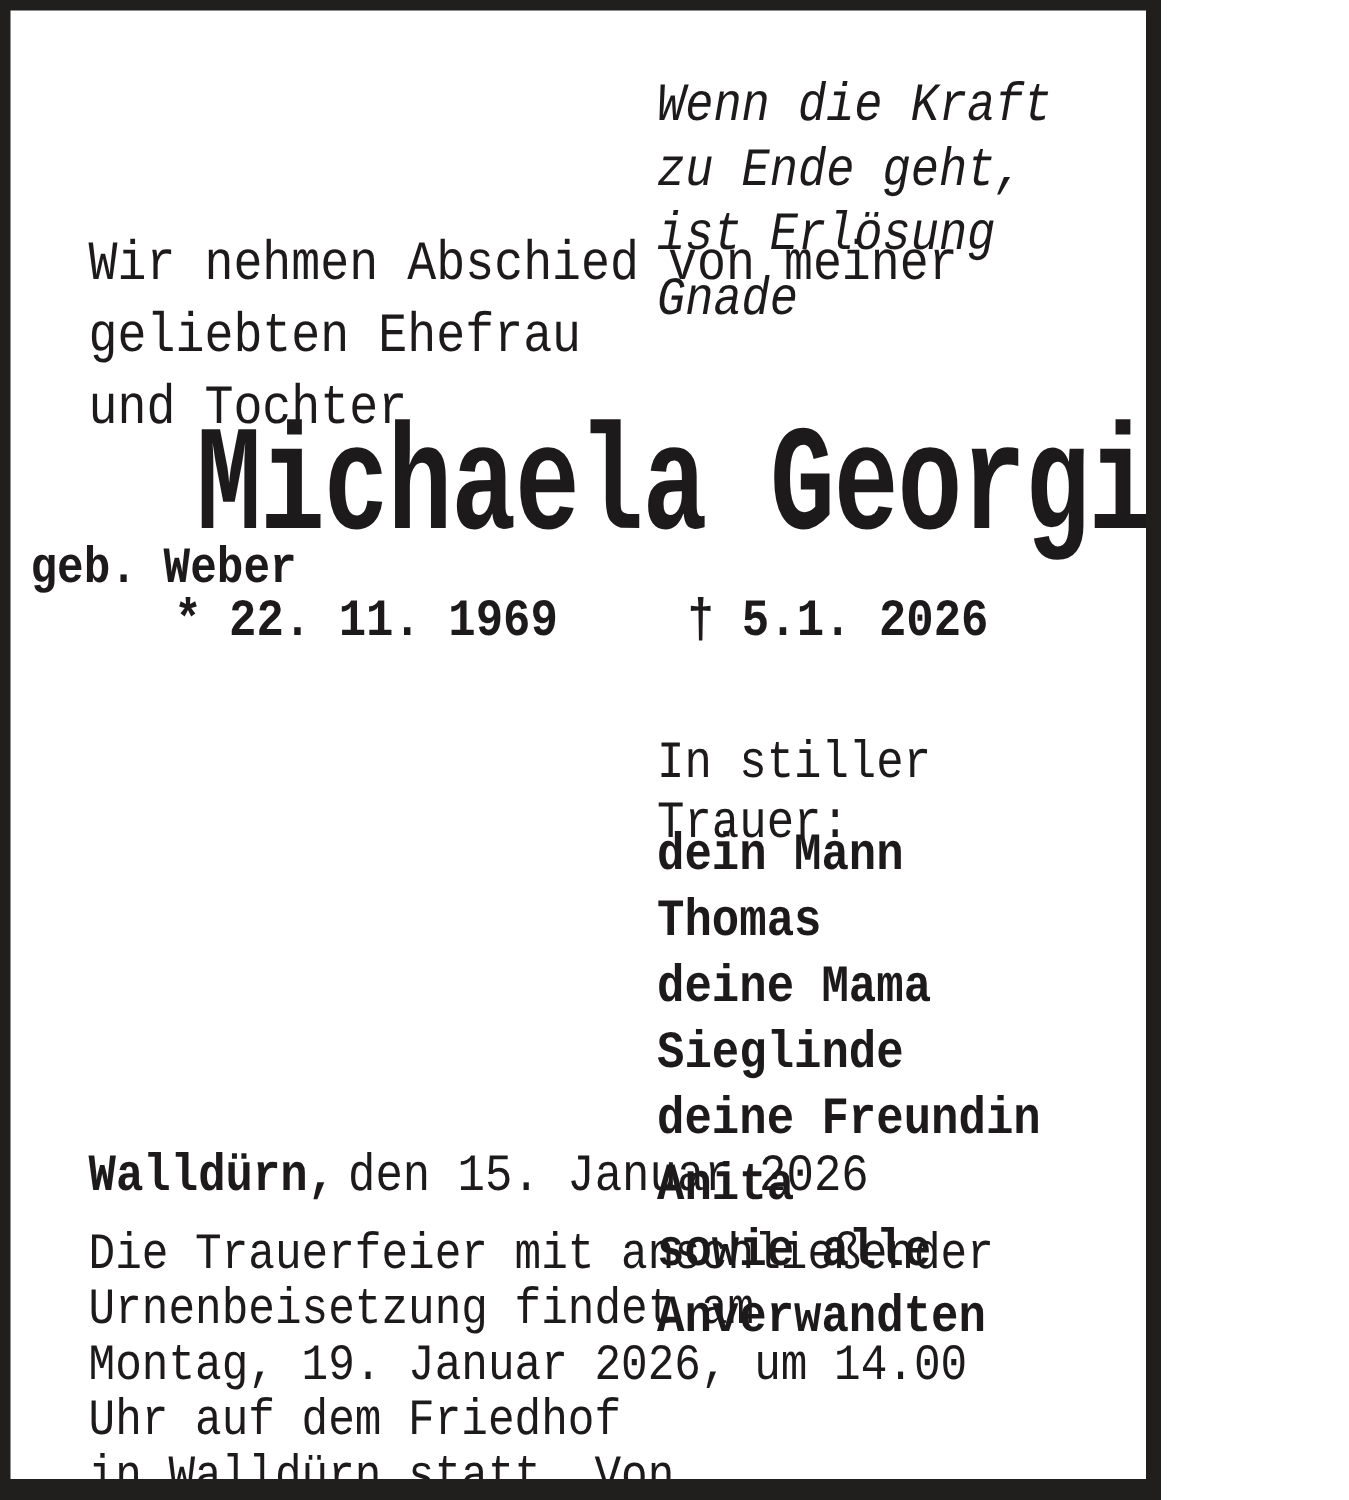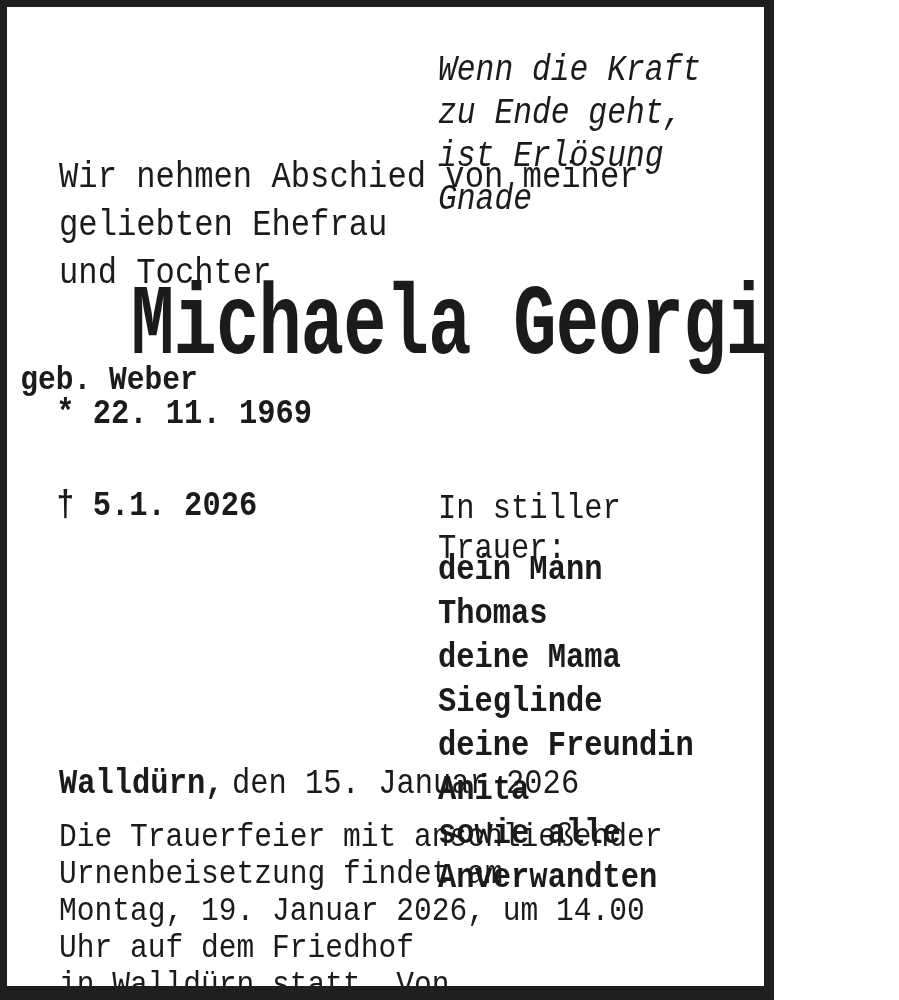--- a/index.html
+++ b/index.html
@@ -62,21 +62,20 @@
     transform: scaleX(0.87);
     transform-origin: 50% 0;
   }
   .dates-row {
     left: 0; top: 387px; width: 100%;
     display: flex;
     justify-content: center;
     gap: 52px;
     font-size: 35px;
     font-weight: bold;
-    flex-direction: column;
   }
   .dates-row .date { display: inline-block; transform: scaleX(0.87); transform-origin: 50% 0; white-space: nowrap; }
   .trauer-label {
     left: 431px; top: 482px;
     font-size: 35px;
   }
   .mourners {
     left: 431px; top: 541px;
     font-size: 35px;
     font-weight: bold;

